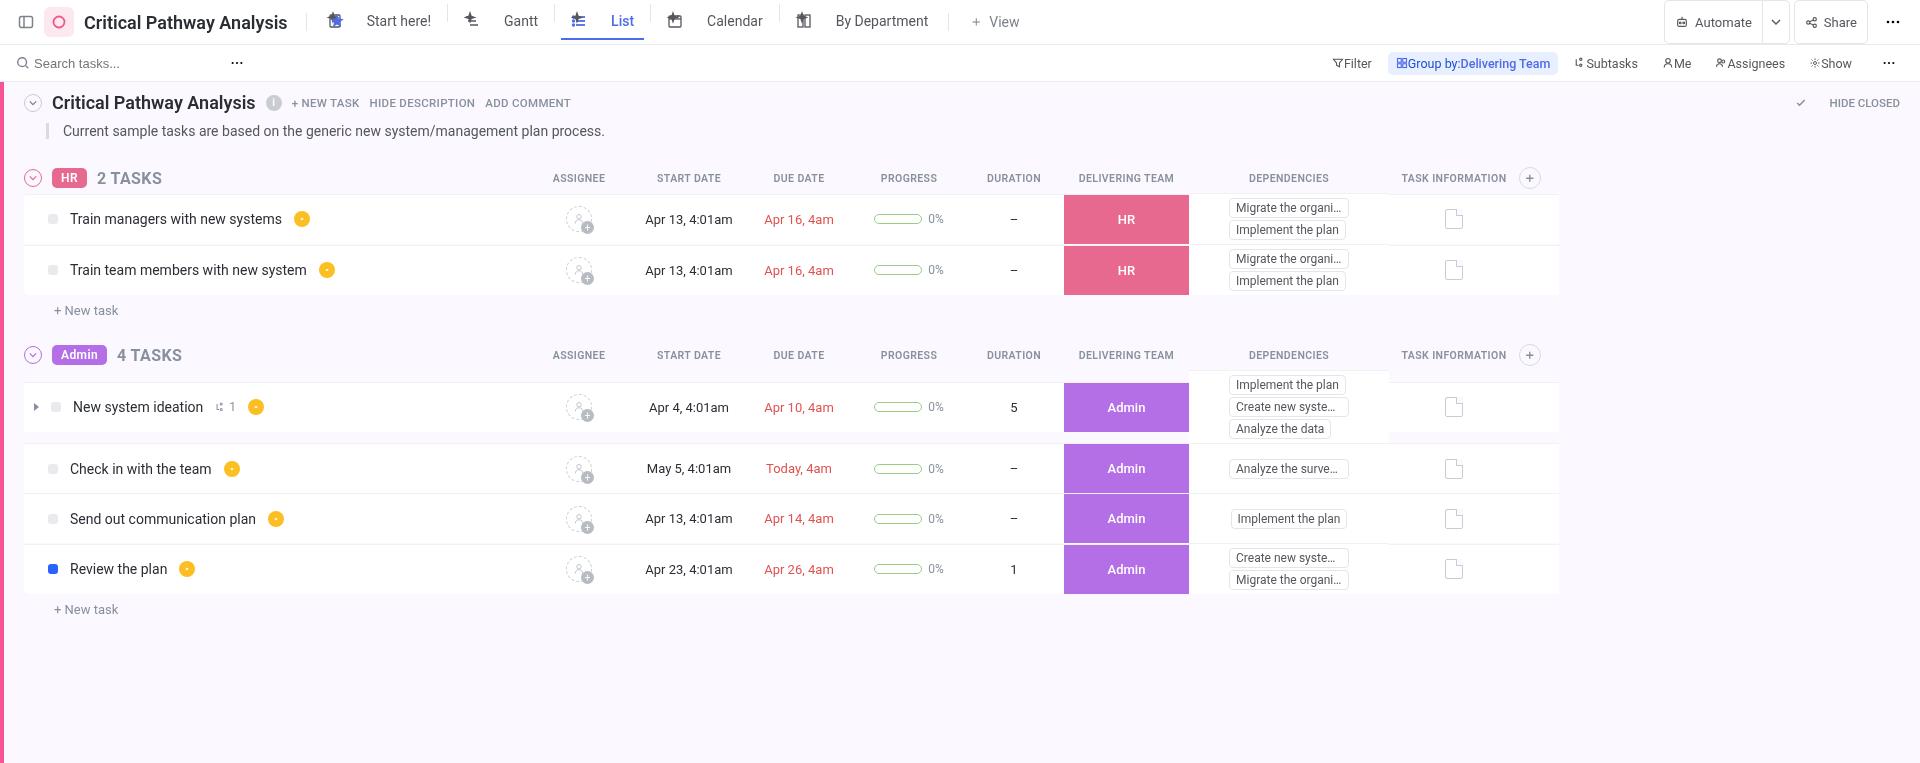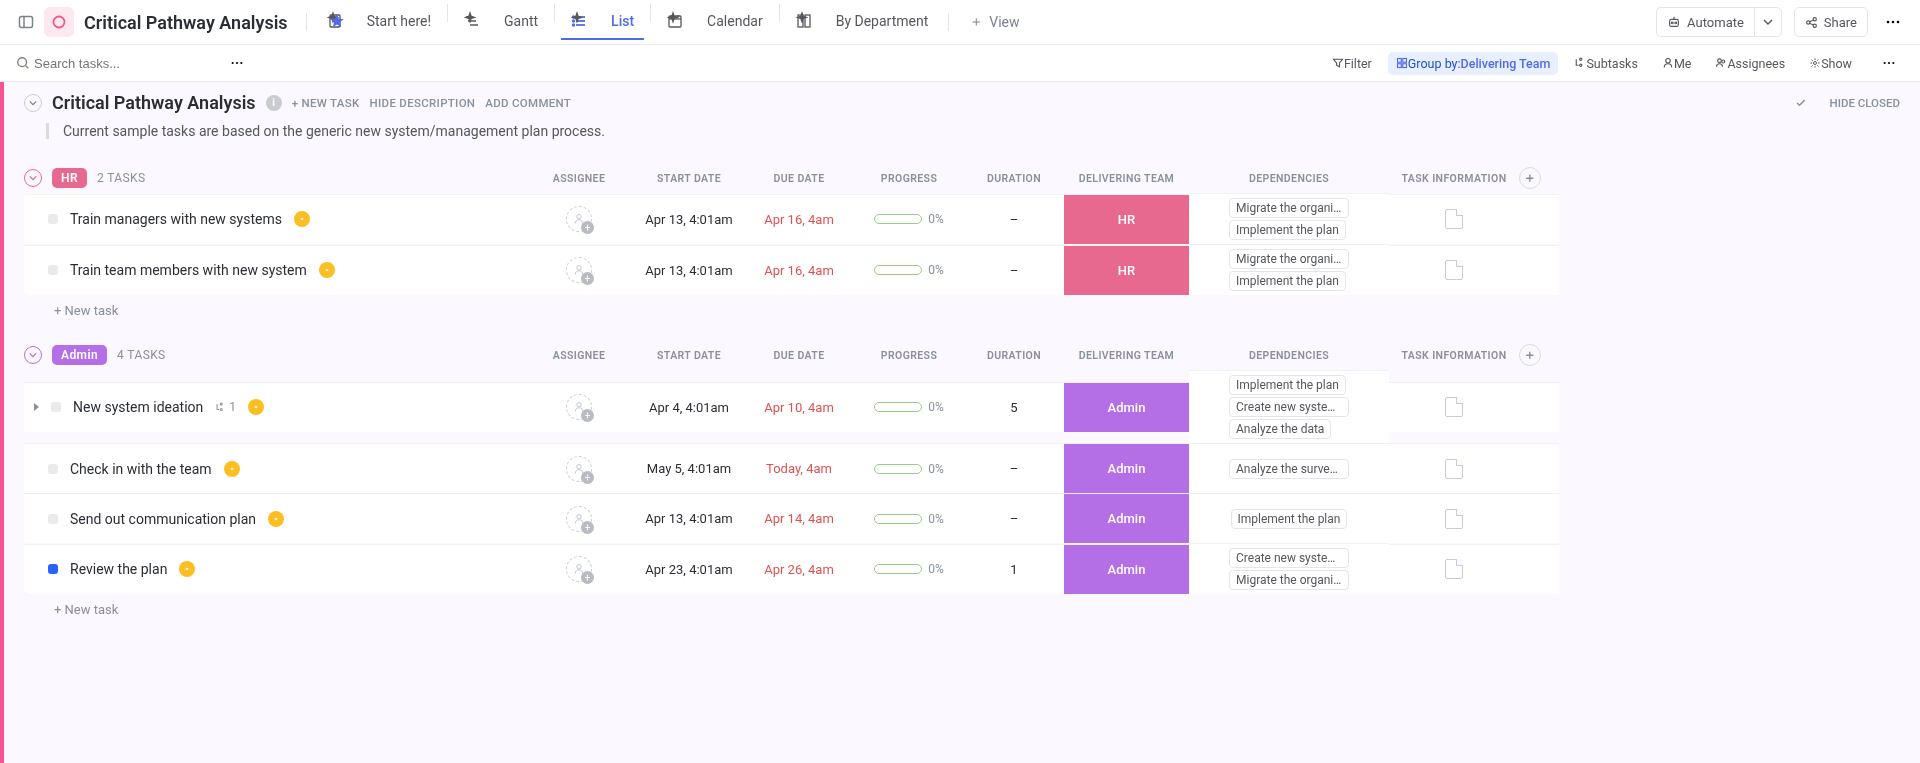--- a/index.html
+++ b/index.html
@@ -57,21 +57,21 @@
   .view-btn svg { width: 16px; height: 16px; }
   .tb-add-view {
     display: flex; align-items: center; gap: 6px;
     padding: 0 10px; height: 30px;
     color: #7c828d; cursor: pointer;
     font-size: 14px;
   }
   .tb-spacer { flex: 1; }
   .tb-right-btn {
     display: flex; align-items: center; gap: 6px;
-    height: 30px; padding: 0 10px;
+    height: 44px; padding: 0 10px;
     border: 1px solid #e3e5e9; border-radius: 5px;
     cursor: pointer; color: #54575d;
     font-size: 13px;
   }
   .tb-automate-grp { display: flex; }
   .tb-automate-grp .tb-right-btn:first-child { border-radius: 5px 0 0 5px; border-right: none; }
   .tb-automate-grp .tb-right-btn:last-child { border-radius: 0 5px 5px 0; width: 28px; padding: 0; justify-content: center;}
   .tb-dots {
     display: flex; align-items: center; justify-content: center;
     width: 30px; height: 30px; cursor: pointer; color: #7c828d;
@@ -149,21 +149,21 @@
   }
 
   
   .group { margin-bottom: 18px; }
   .group-chip {
     padding: 3px 9px; border-radius: 5px;
     color: #fff; font-size: 12px; font-weight: 600;
   }
   .chip-HR    { background: #e8698f; }
   .chip-Admin { background: #b46ee6; }
-  .group-count { color: #87909e; font-size: 12px; font-weight: 400; text-align: right; }
+  .group-count { color: #87909e; font-size: 16px; font-weight: 700; text-align: right; }
   .addcol {
     width: 22px; height:22px;
     display:flex; align-items:center; justify-content:center;
     color:#87909e; cursor:pointer; border:1px solid #d9dbe0; border-radius:50%;
     font-size:13px;
   }
 
   
   .tbl {
     display: grid;
@@ -370,21 +370,21 @@
           <line x1="8" y1="2" x2="8" y2="5"></line>
         </svg>
       <span>Automate</span>
     </div>
     <div class="tb-right-btn">
       <svg width="10" height="10" viewBox="0 0 10 10">
           <path d="M1 3 L5 7 L9 3" fill="none" stroke="currentColor" stroke-width="1.4"></path>
         </svg>
     </div>
   </div>
-  <div class="tb-right-btn" style="margin-left:8px">
+  <div class="tb-right-btn" style="margin-left:0">
     <svg width="13" height="13" viewBox="0 0 16 16" fill="none" stroke="currentColor" stroke-width="1.4">
         <circle cx="4" cy="8" r="2"></circle>
         <circle cx="12" cy="4" r="2"></circle>
         <circle cx="12" cy="12" r="2"></circle>
         <line x1="5.6" y1="7" x2="10.4" y2="5"></line>
         <line x1="5.6" y1="9" x2="10.4" y2="11"></line>
       </svg>
     <span>Share</span>
   </div>
   <div class="tb-dots">

